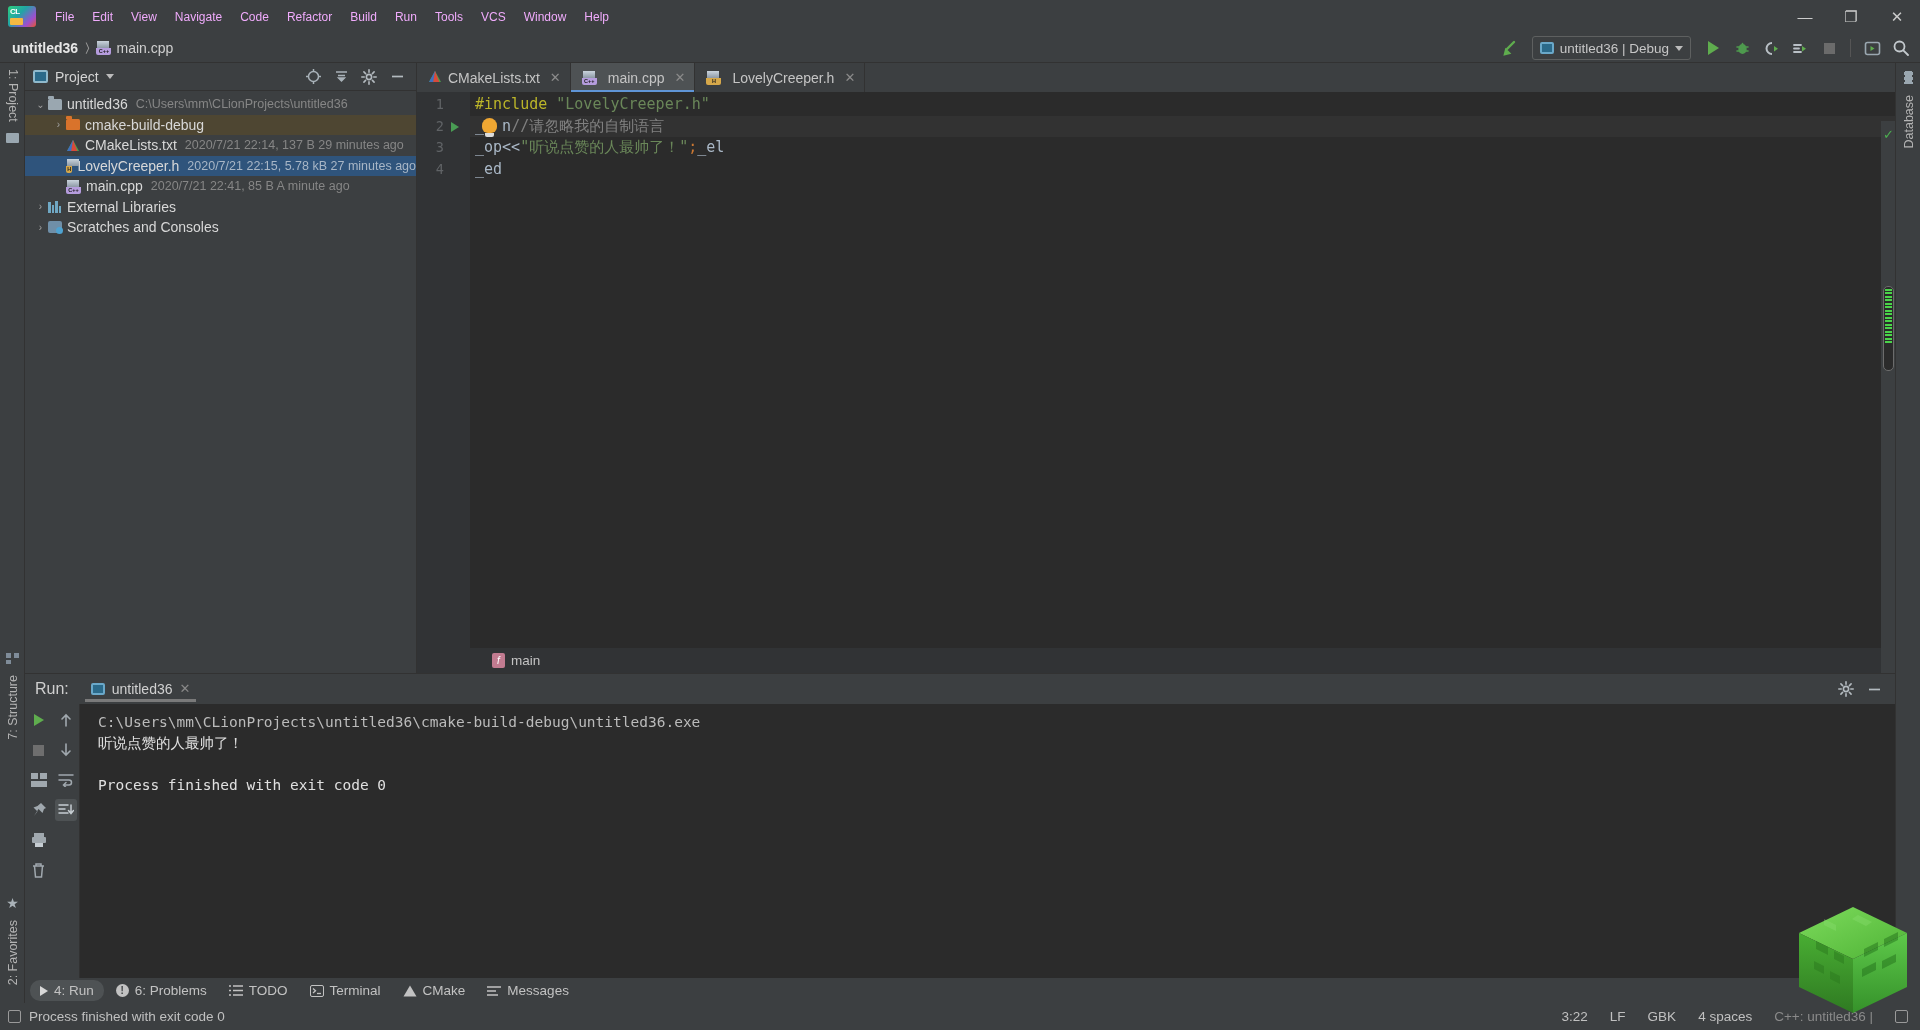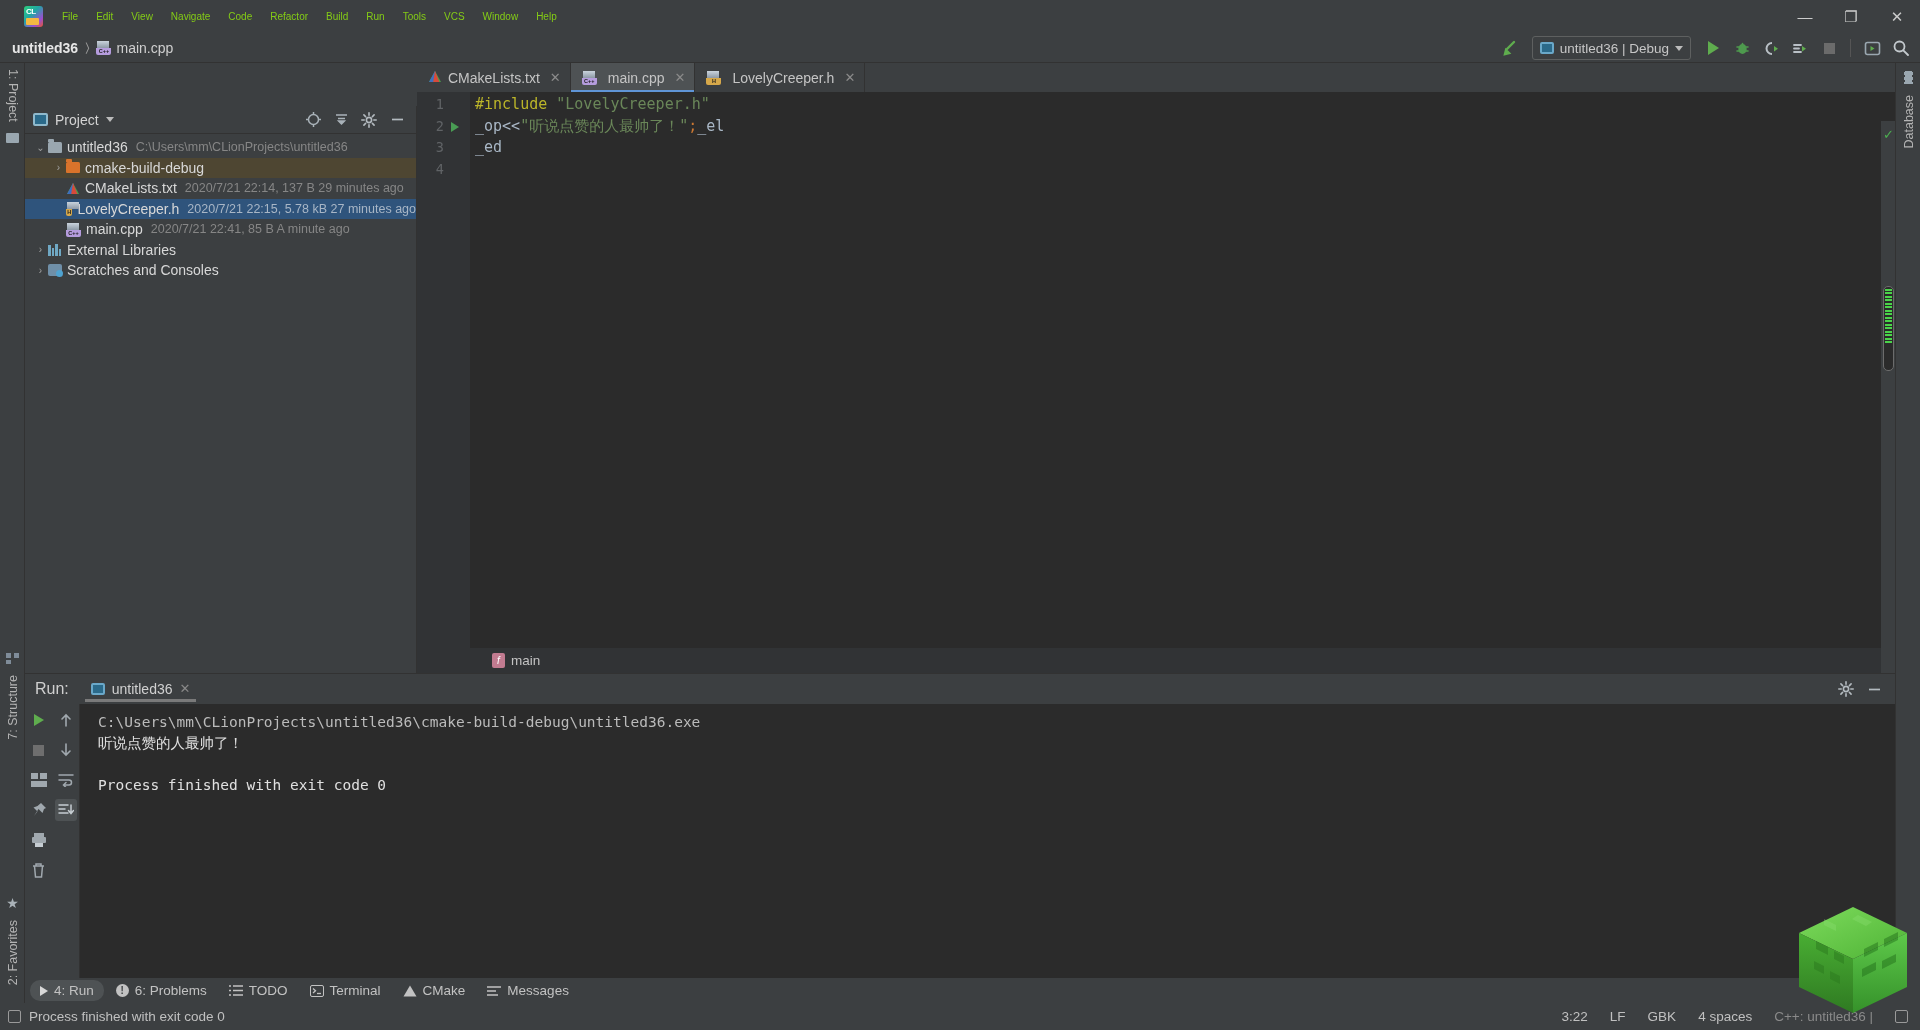--- a/index.html
+++ b/index.html
@@ -12,35 +12,35 @@
     -webkit-font-smoothing: antialiased;
   }
   .app { position: relative; width: 1920px; height: 1030px; background: #3c3f41; }
 
   
   .menubar {
     position: absolute; left: 0; top: 0; width: 1920px; height: 33px;
     background: #3c3f41; display: flex; align-items: center;
   }
   .app-logo {
-    width: 19px; height: 21px; margin-left: 24px; margin-right: 10px;
+    width: 28px; height: 21px; margin-left: 8px; margin-right: 10px;
     border-radius: 3px; position: relative; flex: none;
     background: linear-gradient(135deg,#2ecf7d 0%,#21a5a5 40%,#9b4fd1 75%,#e8552f 100%);
     overflow: hidden;
   }
   .app-logo .cl {
     position: absolute; left: 2px; top: 1px; font-size: 8px; font-weight: bold;
     color: #ffffff; letter-spacing: -0.5px;
   }
   .app-logo .bar {
     position: absolute; left: 2px; bottom: 2px; width: 13px; height: 7px;
     background: #f4b942; border-radius: 1px;
   }
   .menuitem {
-    font-size: 10px; color: #84cc16; padding: 4px 9px; cursor: default;
+    font-size: 12px; color: #f0abfc; padding: 4px 9px; cursor: default;
     white-space: nowrap;
   }
   .win-title {
     position: absolute; left: 50%; transform: translateX(-50%);
     font-size: 14.5px; color: #b8b8b8; top: 6px; white-space: nowrap; margin-top: 36px;
   }
   .win-ctrls { position: absolute; right: 0; top: 0; height: 33px; display: flex; align-items: center; }
   .win-btn {
     width: 46px; height: 33px; display: flex; align-items: center; justify-content: center;
     color: #cccccc; font-size: 15px;
@@ -102,21 +102,21 @@
 
   
   .right-stripe {
     position: absolute; right: 0; top: 63px; width: 25px; height: 967px;
     background: #3c3f41; border-left: 1px solid #323232;
   }
 
   
   .project-panel {
     position: absolute; left: 25px; top: 63px; width: 392px; height: 610px;
-    background: #3c3f41; border-right: 1px solid #323232; margin-top: 43px;
+    background: #3c3f41; border-right: 1px solid #323232;
   }
   .pp-header {
     height: 28px; display: flex; align-items: center; padding-left: 8px;
     border-bottom: 1px solid #323232;
   }
   .pp-title { font-size: 14px; color: #d4d4d4; margin-left: 7px; }
   .pp-icon-window {
     width: 15px; height: 13px; border: 2px solid #8fb9cc; background: #2b6a8a; border-radius: 2px;
   }
   .pp-header-actions { margin-left: auto; display: flex; align-items: center; gap: 2px; padding-right: 6px; }
@@ -527,20 +527,21 @@
       <div class="gutter">
         <div class="gnum" style="top:4px;">1</div>
         <div class="gnum" style="top:25.5px;">2</div>
         <div class="gnum" style="top:47px;">3</div>
         <div class="gnum" style="top:68.5px;">4</div>
         <div class="grun" style="top:30px;"></div>
       </div>
 
       <div class="code-lines">
         <div class="cl-line"><span class="t-pre">#include</span><span class="t-str"> "LovelyCreeper.h"</span></div>
+        <div class="cl-line hl"><span class="bulb"></span><span class="t-def">_</span><span style="opacity:0">​&nbsp;&nbsp;</span><span class="t-def">n</span><span class="t-com">//请忽略我的自制语言</span></div>
         <div class="cl-line"><span class="t-def">_op</span><span class="t-op">&lt;&lt;</span><span class="t-str">"听说点赞的人最帅了！"</span><span class="t-semi">;</span><span class="t-def">_el</span></div>
         <div class="cl-line"><span class="t-def">_ed</span></div>
       </div>
 
       <div class="inspect-strip">
         <span class="inspect-ok">✓</span>
         <div class="code-minimap-sb">
           <i></i>
             <i></i>
             <i></i>

